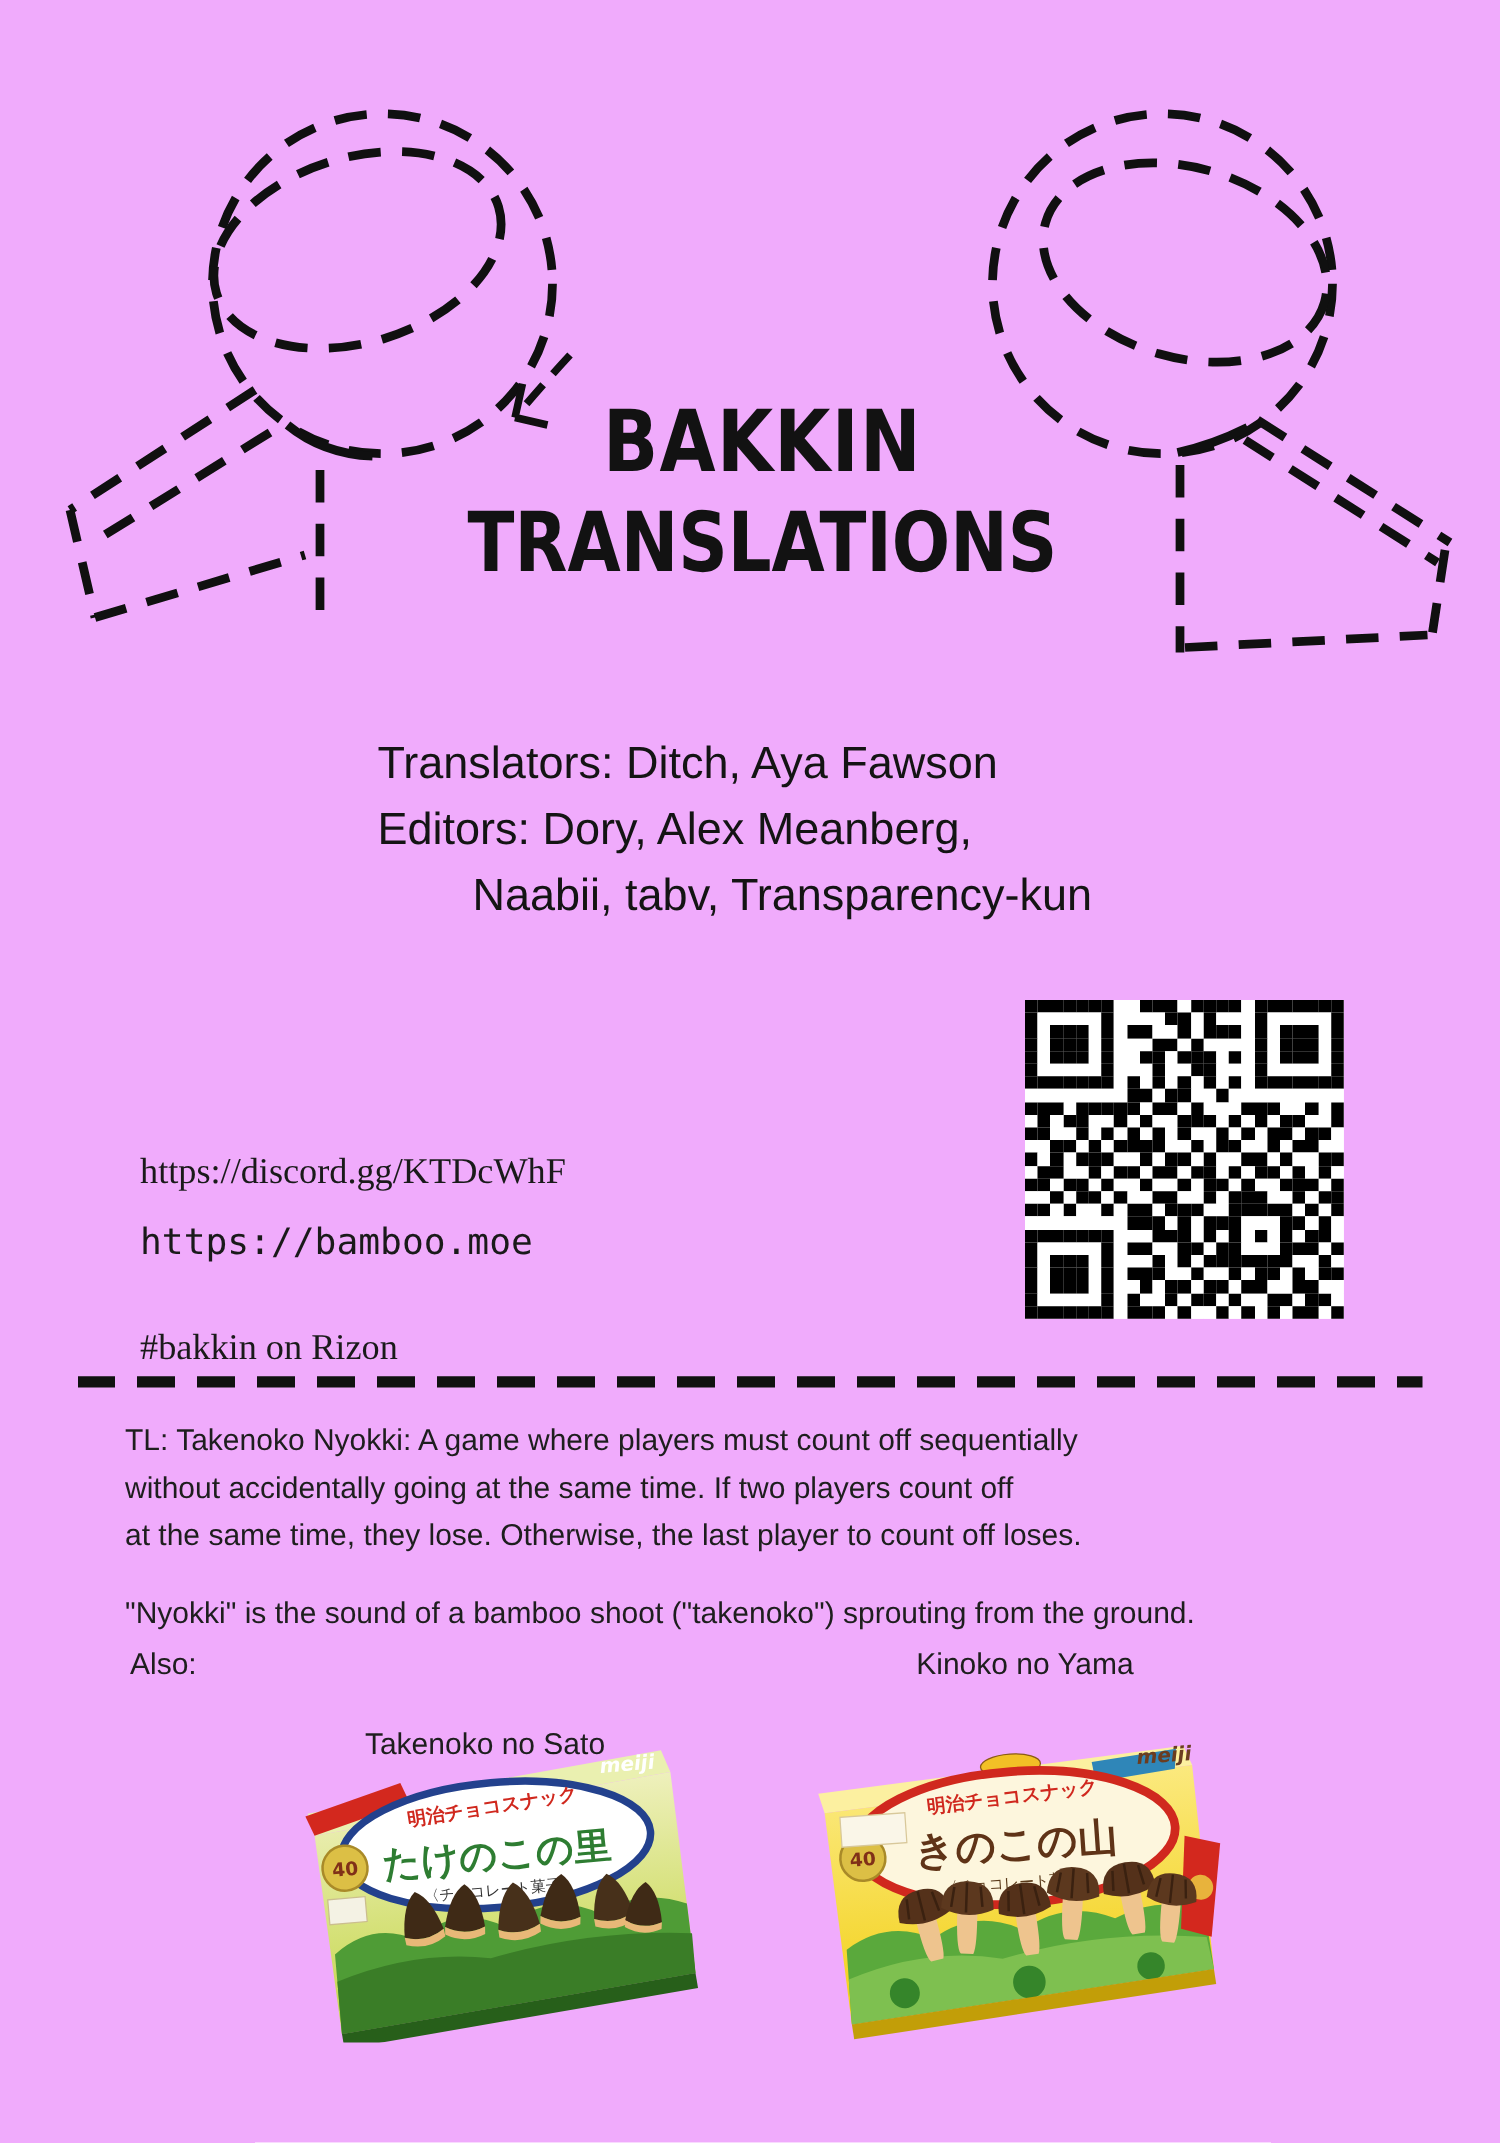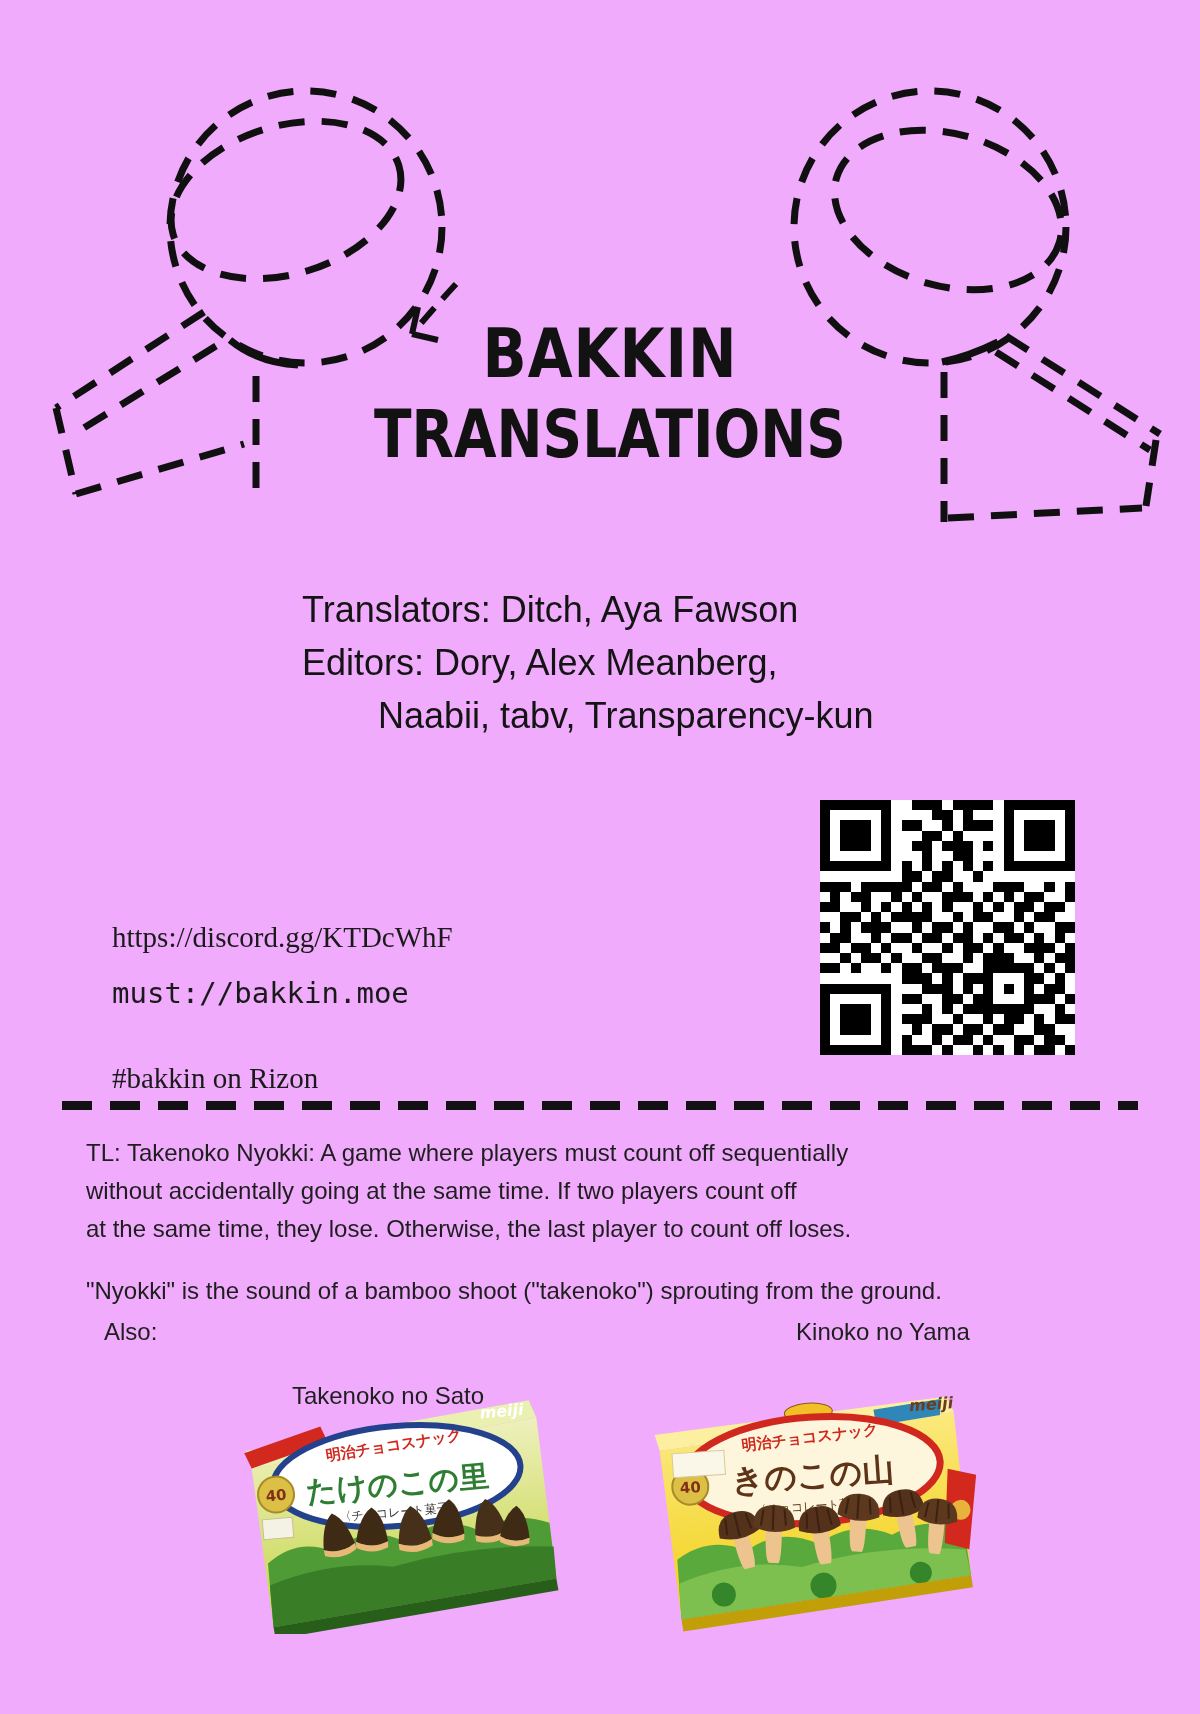--- a/index.html
+++ b/index.html
@@ -31,28 +31,28 @@
   #qr{left:820px;top:800px;width:255px;height:255px;display:grid;
       grid-template-columns:repeat(25,1fr);grid-template-rows:repeat(25,1fr);background:#fff;}
   #qr .q{background:#fff;}
   #qr .q.on{background:#000;}
 
   
   .divider{left:62px;top:1101px;width:1076px;height:9px;
            background:repeating-linear-gradient(90deg,#111 0 30px,transparent 30px 48px);}
 
   
-  .tlnote{left:86px;top:1134px;font-size:24px;line-height:38px;color:#1e1e1e;}
+  .tlnote{left:100px;top:1134px;font-size:24px;line-height:38px;color:#1e1e1e;}
   .tlnote p{margin:0;}
   .tlnote .p2{margin-top:24px;}
 
   
   .also-label{left:104px;top:1318px;font-size:24px;color:#1e1e1e;}
   .plabel1{left:238px;top:1382px;width:300px;text-align:center;font-size:24px;color:#1e1e1e;}
-  .plabel2{left:733px;top:1318px;width:300px;text-align:center;font-size:24px;color:#1e1e1e;}
+  .plabel2{left:733px;top:1318px;width:300px;font-size:24px;color:#1e1e1e;}
 
   
   .pkg-left{left:238px;top:1392px;width:322px;height:242px;}
   .pkg-right{left:648px;top:1382px;width:334px;height:250px;}
   .pkg-text{font-family:"DejaVu Sans",sans-serif;}
 </style>
 </head>
 <body>
 
 <div class="page">
@@ -93,21 +93,21 @@
   <div class="abs credits">
     <div>Translators: Ditch, Aya Fawson</div>
     <div>Editors: Dory, Alex Meanberg,</div>
     <div class="indent">Naabii, tabv, Transparency-kun</div>
   </div>
 
   <div class="abs links">
     <div>https://discord.gg/KTDcWhF</div>
     <div>#bakkin on Rizon</div>
   </div>
-  <div class="abs site">must://bakkin.moe</div>
+  <div class="abs site">https://bamboo.moe</div>
 
   <div class="abs" id="qr">
       <div class="q on"></div>
       <div class="q on"></div>
       <div class="q on"></div>
       <div class="q on"></div>
       <div class="q on"></div>
       <div class="q on"></div>
       <div class="q on"></div>
       <div class="q"></div>

